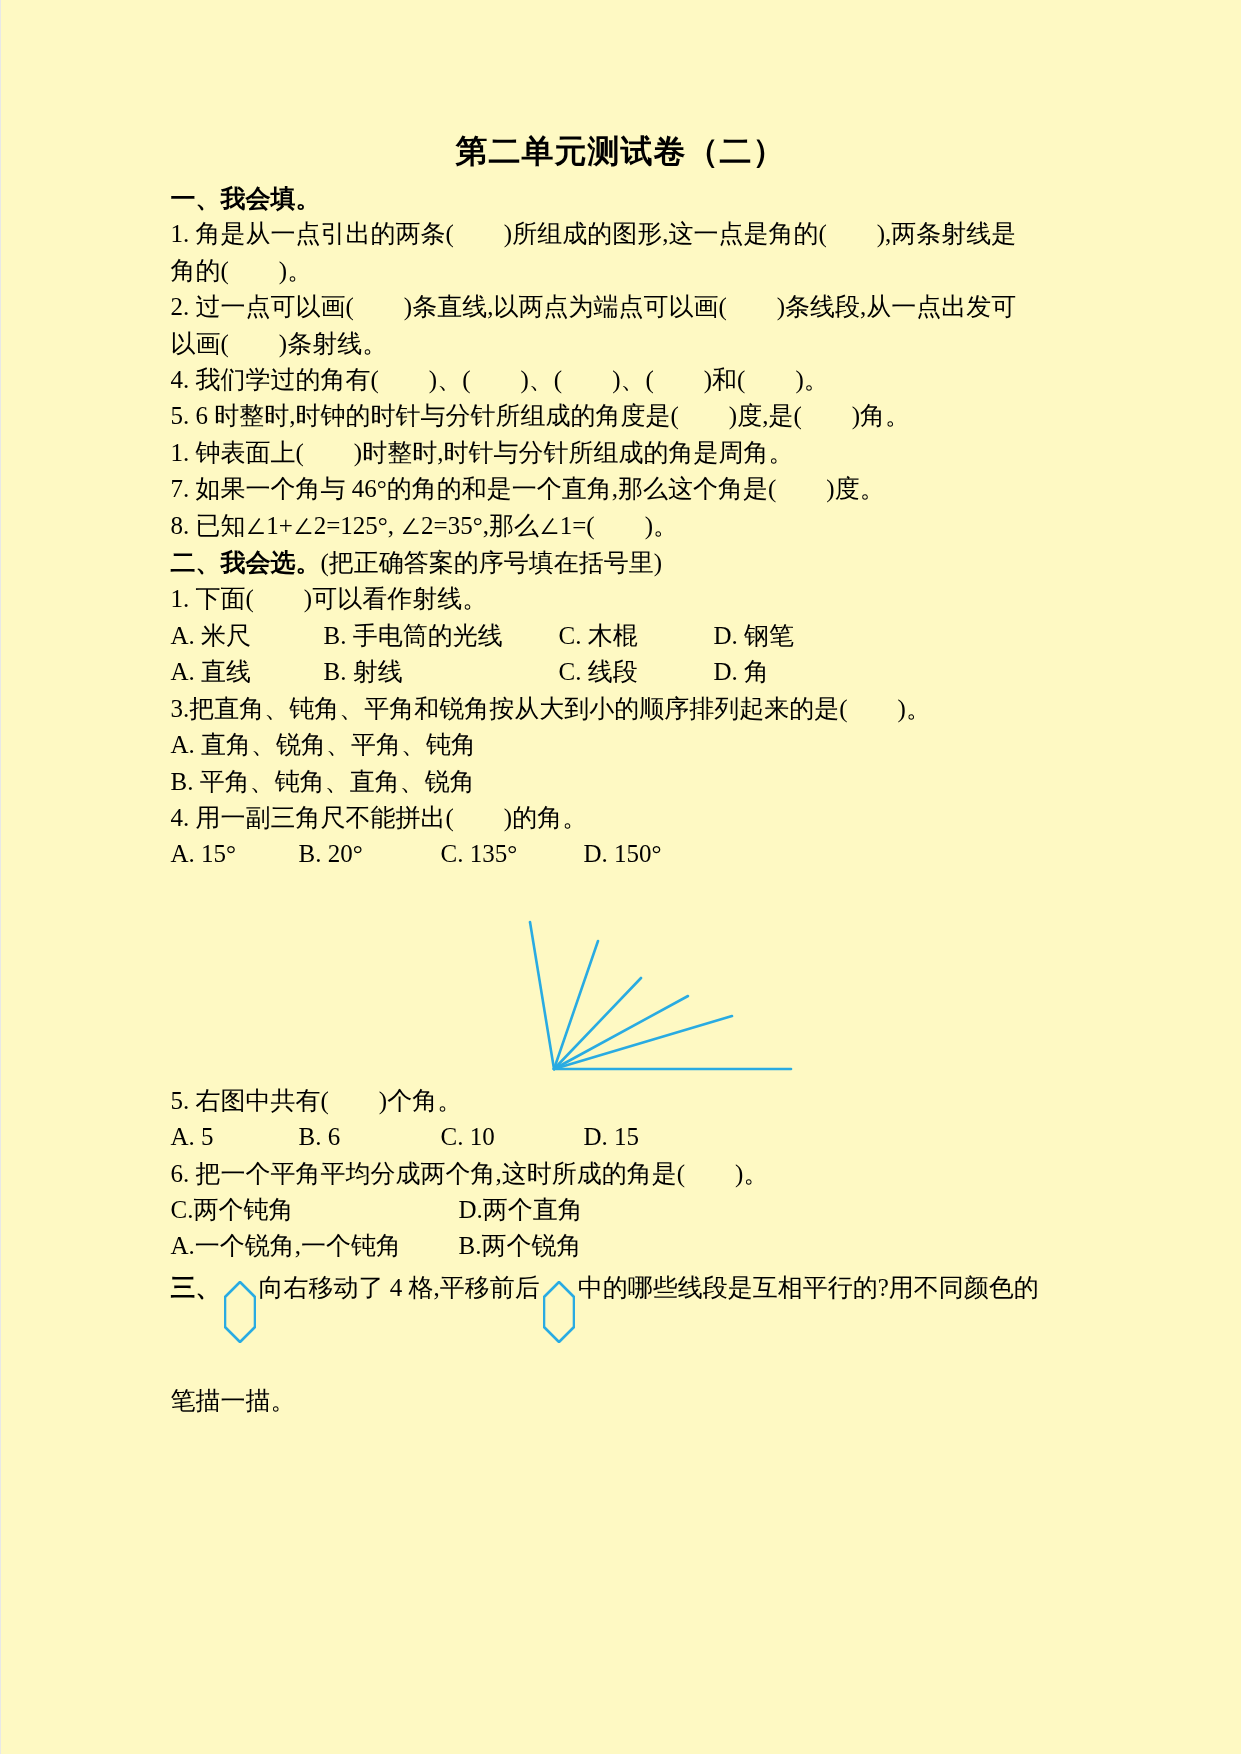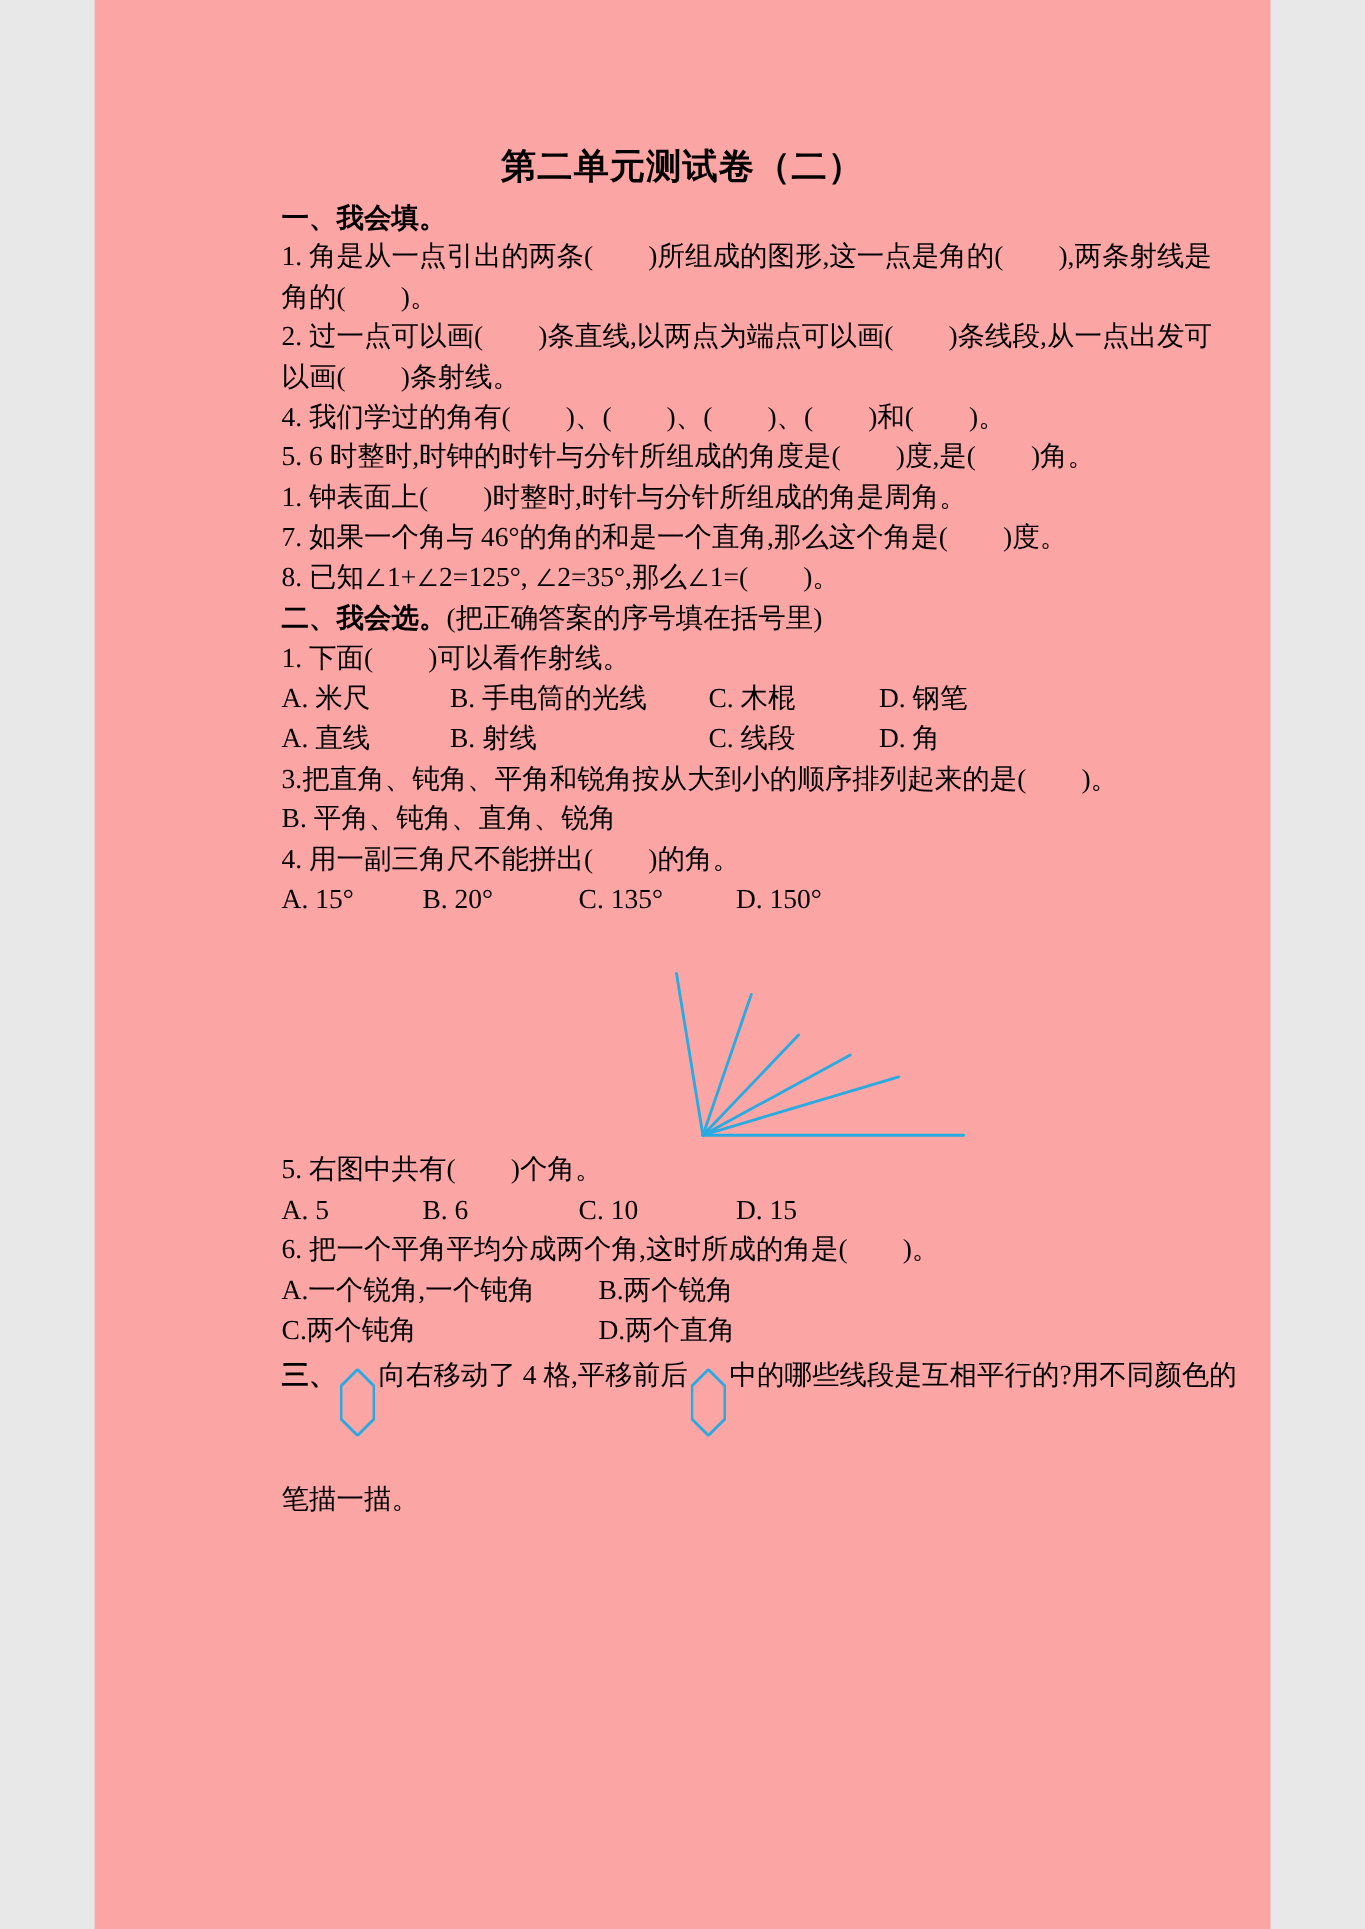--- a/index.html
+++ b/index.html
@@ -1,20 +1,20 @@
 <!DOCTYPE html>
 <html><head>
 <meta charset="utf-8">
 <style>
   html,body { margin:0; padding:0; background:#e8e8e8; }
   .page {
     position: relative;
-    width: 1069px;
+    width: 1240px;
     height: 1754px;
-    background: #fca5a5;
+    background: #fef9c3;
     margin: 0 auto;
     font-family: "Liberation Serif", serif;
     color: #000000;
     overflow: hidden;
   }
   .title {
     position: absolute;
     top: 130px;
     left: 0;
     width: 100%;
@@ -89,20 +89,21 @@
     <div class="line">8. 已知∠1+∠2=125°, ∠2=35°,那么∠1=(        )。</div>
 
     <div class="line"><span class="bold">二、我会选。</span><span>(把正确答案的序号填在括号里)</span></div>
 
     <div class="line">1. 下面(        )可以看作射线。</div>
     <div class="line opts"><span class="opt ow-a">A. 米尺</span><span class="opt ow-b">B. 手电筒的光线</span><span class="opt ow-c">C. 木棍</span><span class="opt">D. 钢笔</span></div>
 
     <div class="line opts"><span class="opt ow-a">A. 直线</span><span class="opt ow-b">B. 射线</span><span class="opt ow-c">C. 线段</span><span class="opt">D. 角</span></div>
 
     <div class="line">3.把直角、钝角、平角和锐角按从大到小的顺序排列起来的是(        )。</div>
+    <div class="line">A. 直角、锐角、平角、钝角</div>
     <div class="line">B. 平角、钝角、直角、锐角</div>
 
     <div class="line">4. 用一副三角尺不能拼出(        )的角。</div>
     <div class="line opts"><span class="opt ow-d">A. 15°</span><span class="opt ow-e">B. 20°</span><span class="opt ow-f">C. 135°</span><span class="opt">D. 150°</span></div>
 
     <div class="figure-wrap">
       <svg class="fan-svg" width="270" height="155" viewBox="0 0 270 155">
         <g stroke="#29abe2" stroke-width="2.6" stroke-linecap="round" fill="none">
           <line x1="30" y1="150" x2="6" y2="3"></line>
           <line x1="30" y1="150" x2="74" y2="22"></line>
@@ -111,22 +112,22 @@
           <line x1="30" y1="150" x2="208" y2="97"></line>
           <line x1="30" y1="150" x2="267" y2="150"></line>
         </g>
       </svg>
     </div>
 
     <div class="line">5. 右图中共有(        )个角。</div>
     <div class="line opts"><span class="opt ow-d">A. 5</span><span class="opt ow-e">B. 6</span><span class="opt ow-f">C. 10</span><span class="opt">D. 15</span></div>
 
     <div class="line">6. 把一个平角平均分成两个角,这时所成的角是(        )。</div>
+    <div class="line opts"><span class="opt ow-g">C.两个钝角</span><span class="opt">D.两个直角</span></div>
     <div class="line opts"><span class="opt ow-g">A.一个锐角,一个钝角</span><span class="opt">B.两个锐角</span></div>
-    <div class="line opts"><span class="opt ow-g">C.两个钝角</span><span class="opt">D.两个直角</span></div>
 
     <div class="sec3">
       <span class="bold">三、</span>
       <svg class="hex-svg" width="32" height="62" viewBox="0 0 32 62">
         <polygon points="16,1 31,16 31,46 16,61 1,46 1,16" fill="none" stroke="#29abe2" stroke-width="2.6" stroke-linejoin="round"></polygon>
       </svg>
       <span>向右移动了 4 格,平移前后</span>
       <svg class="hex-svg" width="32" height="62" viewBox="0 0 32 62">
         <polygon points="16,1 31,16 31,46 16,61 1,46 1,16" fill="none" stroke="#29abe2" stroke-width="2.6" stroke-linejoin="round"></polygon>
       </svg>

